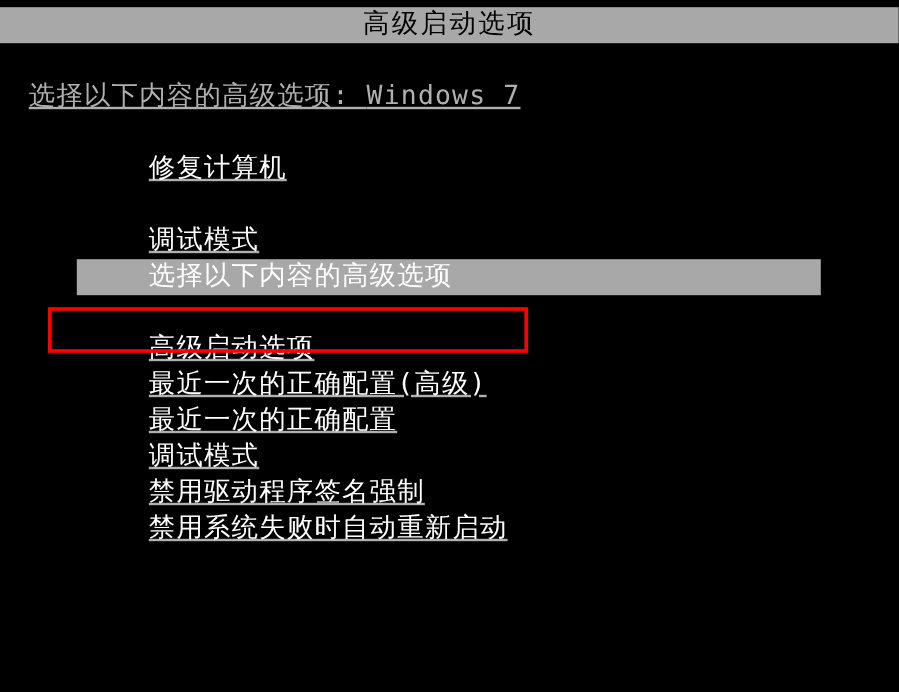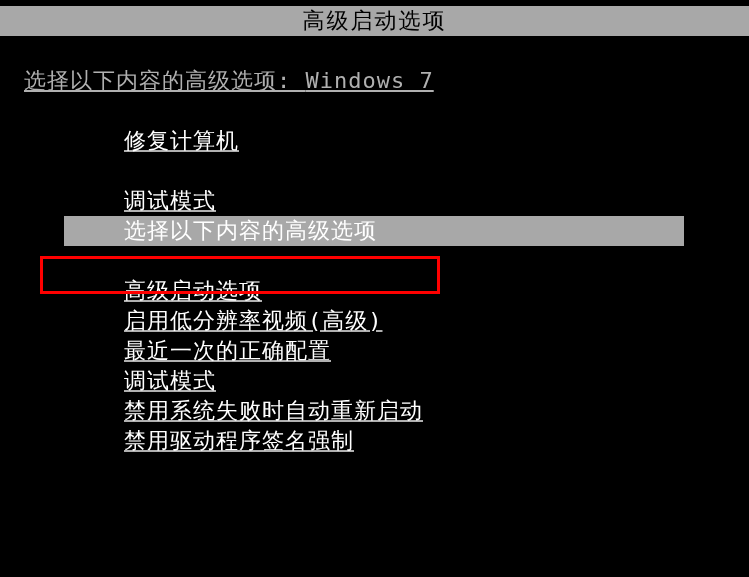--- a/index.html
+++ b/index.html
@@ -87,25 +87,25 @@
     <span>选择以下内容的高级选项: </span><span class="os-name ascii">Windows 7</span>
   </div>
 
   <div class="menu">
     <div class="menu-item">修复计算机</div>
     <div class="menu-spacer"></div>
     <div class="menu-item">调试模式</div>
     <div class="menu-item selected">选择以下内容的高级选项</div>
     <div class="menu-spacer"></div>
     <div class="menu-item">高级启动选项</div>
-    <div class="menu-item">启用低分辨率视频(高级)</div>
+    <div class="menu-item">最近一次的正确配置(高级)</div>
     <div class="menu-item">最近一次的正确配置</div>
     <div class="menu-item">调试模式</div>
+    <div class="menu-item">禁用驱动程序签名强制</div>
     <div class="menu-item">禁用系统失败时自动重新启动</div>
-    <div class="menu-item">禁用驱动程序签名强制</div>
     <div class="menu-spacer"></div>
     <div class="menu-item">
       
     </div>
   </div>
 </div>
 
 <div class="red-box"></div>
 
 </body></html>

